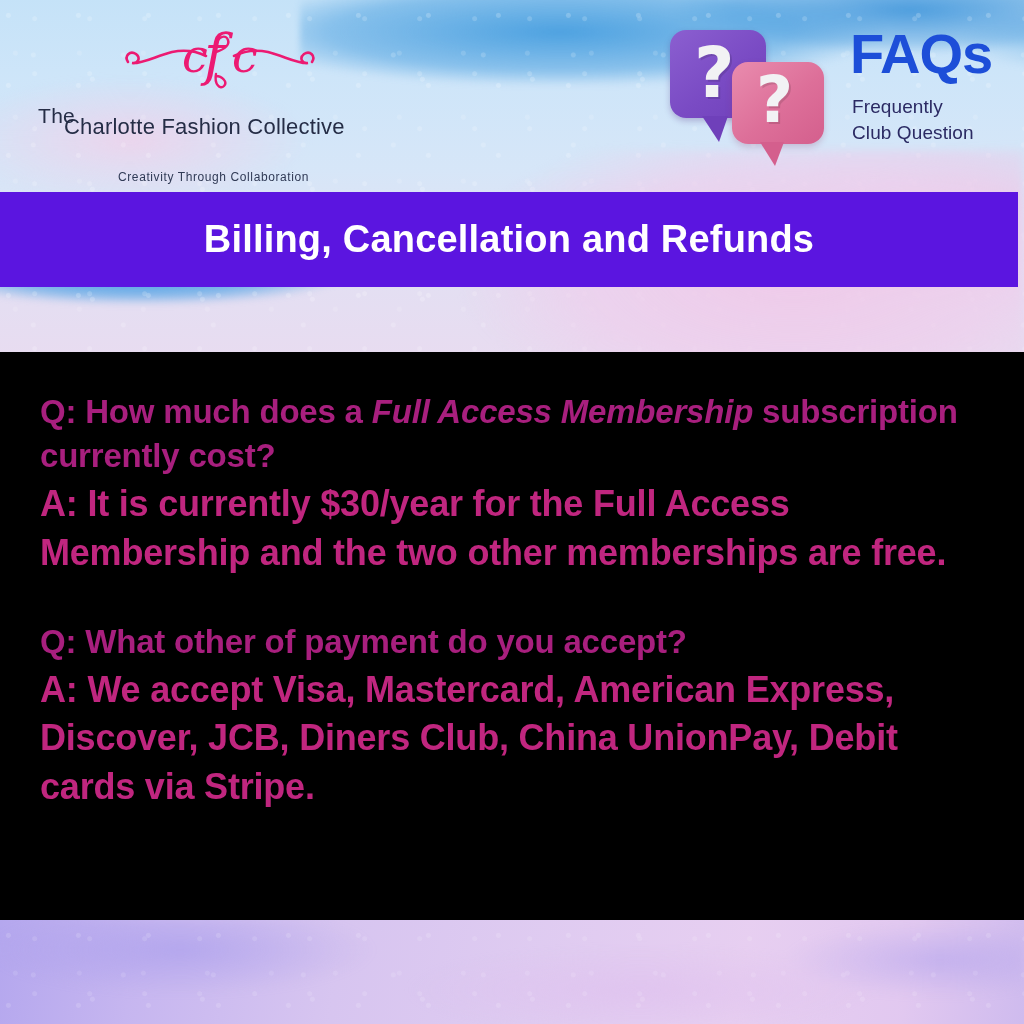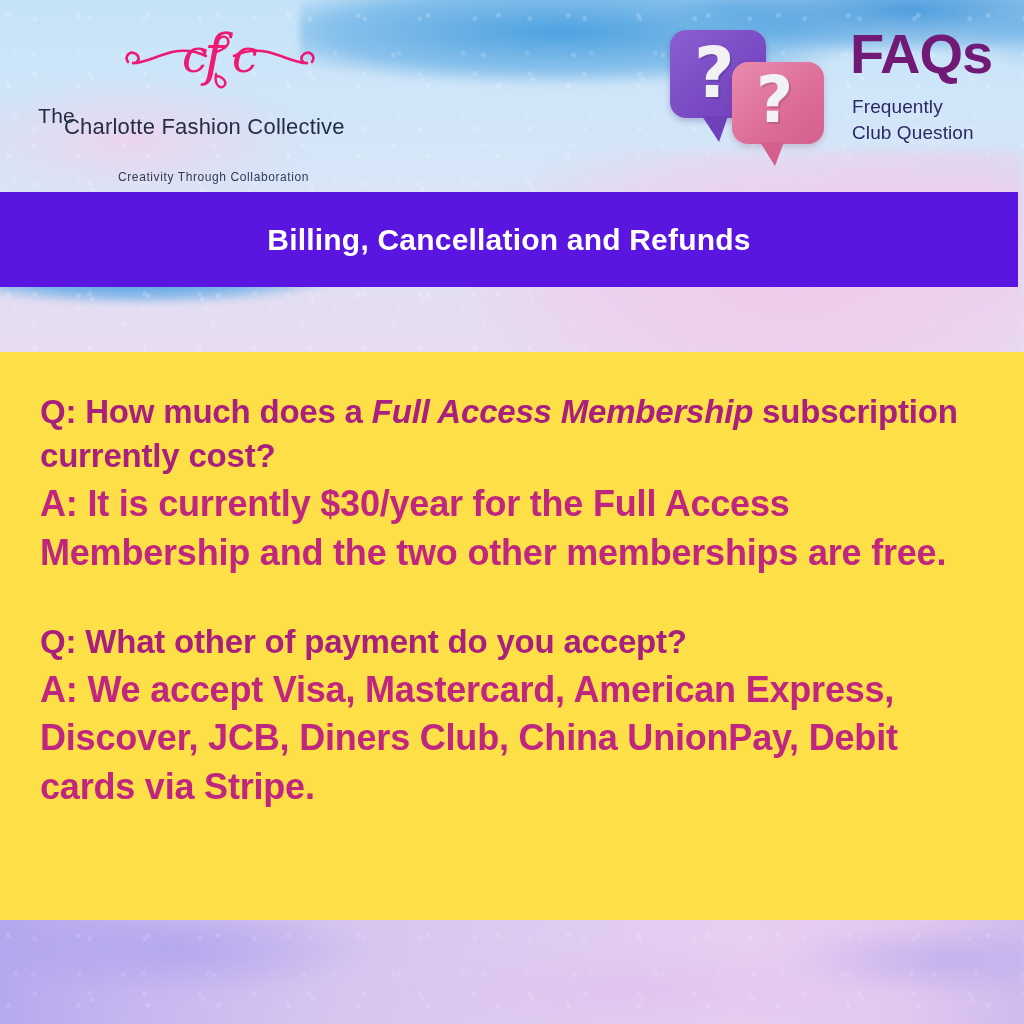--- a/index.html
+++ b/index.html
@@ -170,21 +170,21 @@
     font-family:"DejaVu Sans", sans-serif;
   }
   .qmark-1 { left:24px; top:8px; font-size:70px; }
   .qmark-2 { left:24px; top:6px; font-size:64px; }
 
   .faq-title {
     position:absolute;
     left:180px; top:8px;
     font-size:56px;
     font-weight:bold;
-    color:#701a75;
+    color:#1d4ed8;
     letter-spacing:-1px;
     line-height:1;
   }
   .faq-sub1, .faq-sub2 {
     position:absolute;
     left:182px;
     font-size:19px;
     font-weight:normal;
     color:#2b2a63;
     letter-spacing:.1px;
@@ -198,32 +198,32 @@
     position:absolute;
     left:0; top:192px;
     width:1018px; height:95px;
     background:#5b15e0;
     display:flex;
     align-items:center;
     justify-content:center;
   }
   .title-text {
     color:#ffffff;
-    font-size:30px;
+    font-size:38px;
     font-weight:bold;
     letter-spacing:.2px;
     text-align:center;
   }
 
   
   .content {
     position:absolute;
     left:0; top:352px;
     width:1024px; height:568px;
-    background:#fde047;
+    background:#000000;
     padding:38px 36px 0 40px;
   }
   .qa-block { margin-bottom:42px; }
   .qa-block:last-child { margin-bottom:0; }
 
   .question {
     color:#a81f7e;
     font-size:33px;
     font-weight:bold;
     line-height:1.33;

